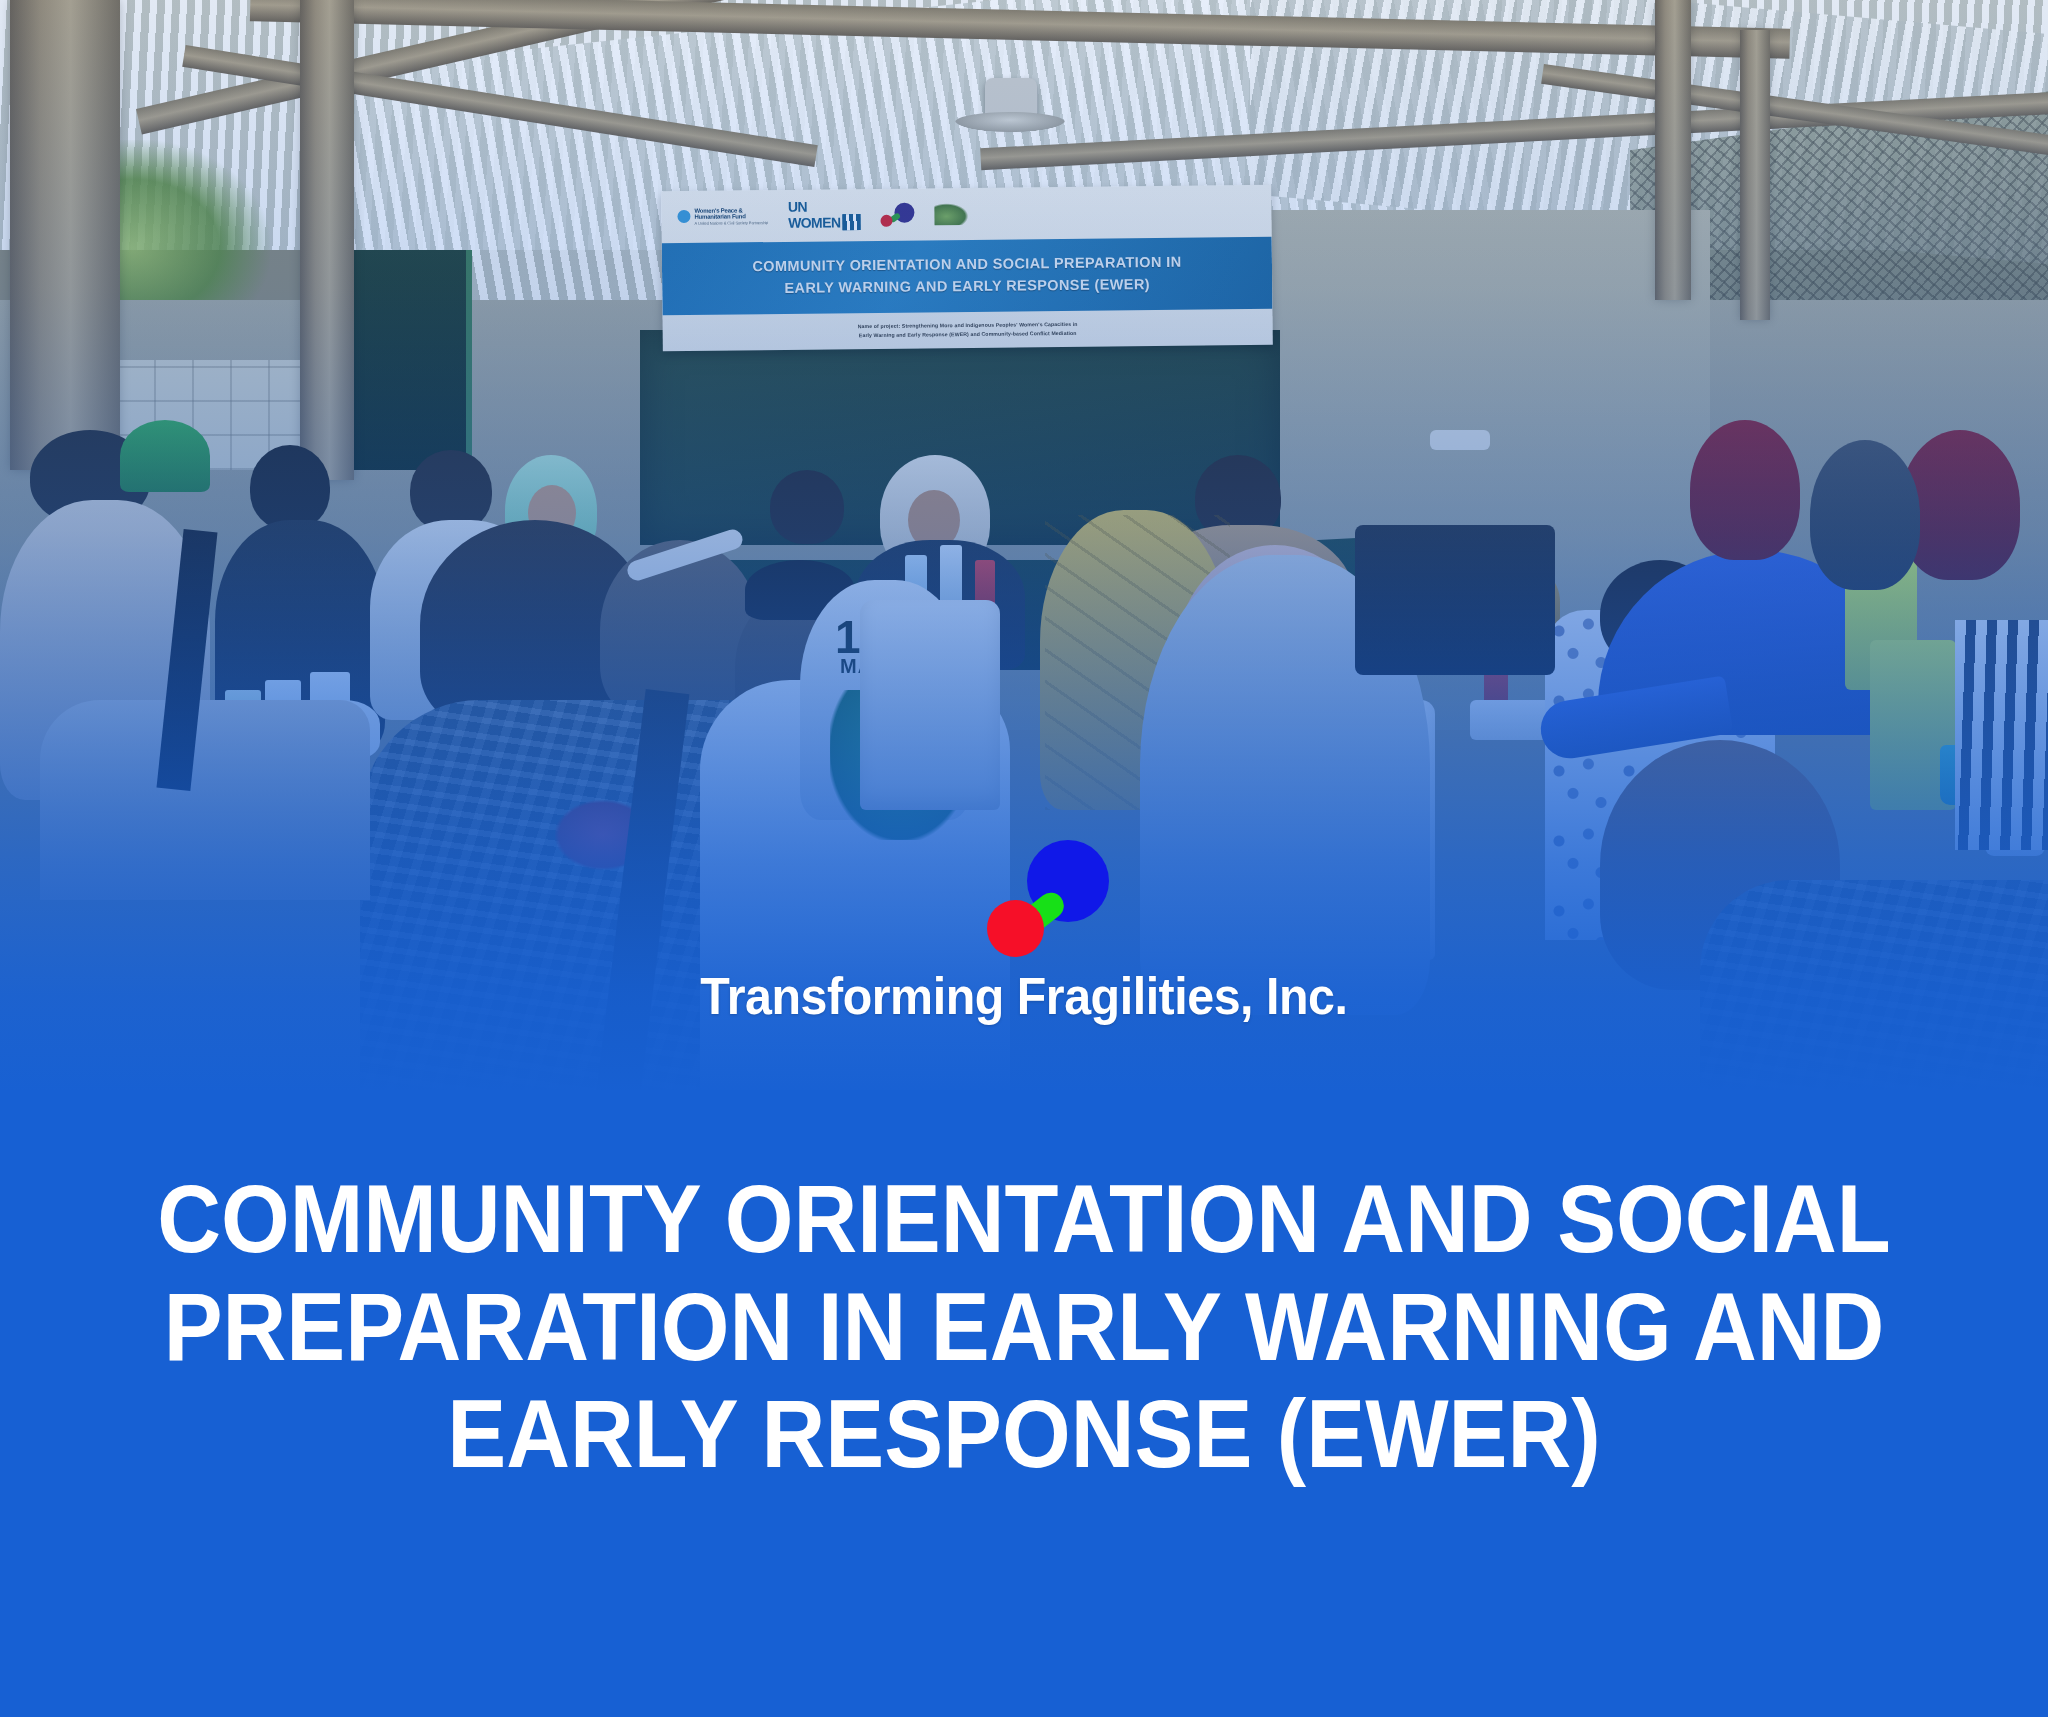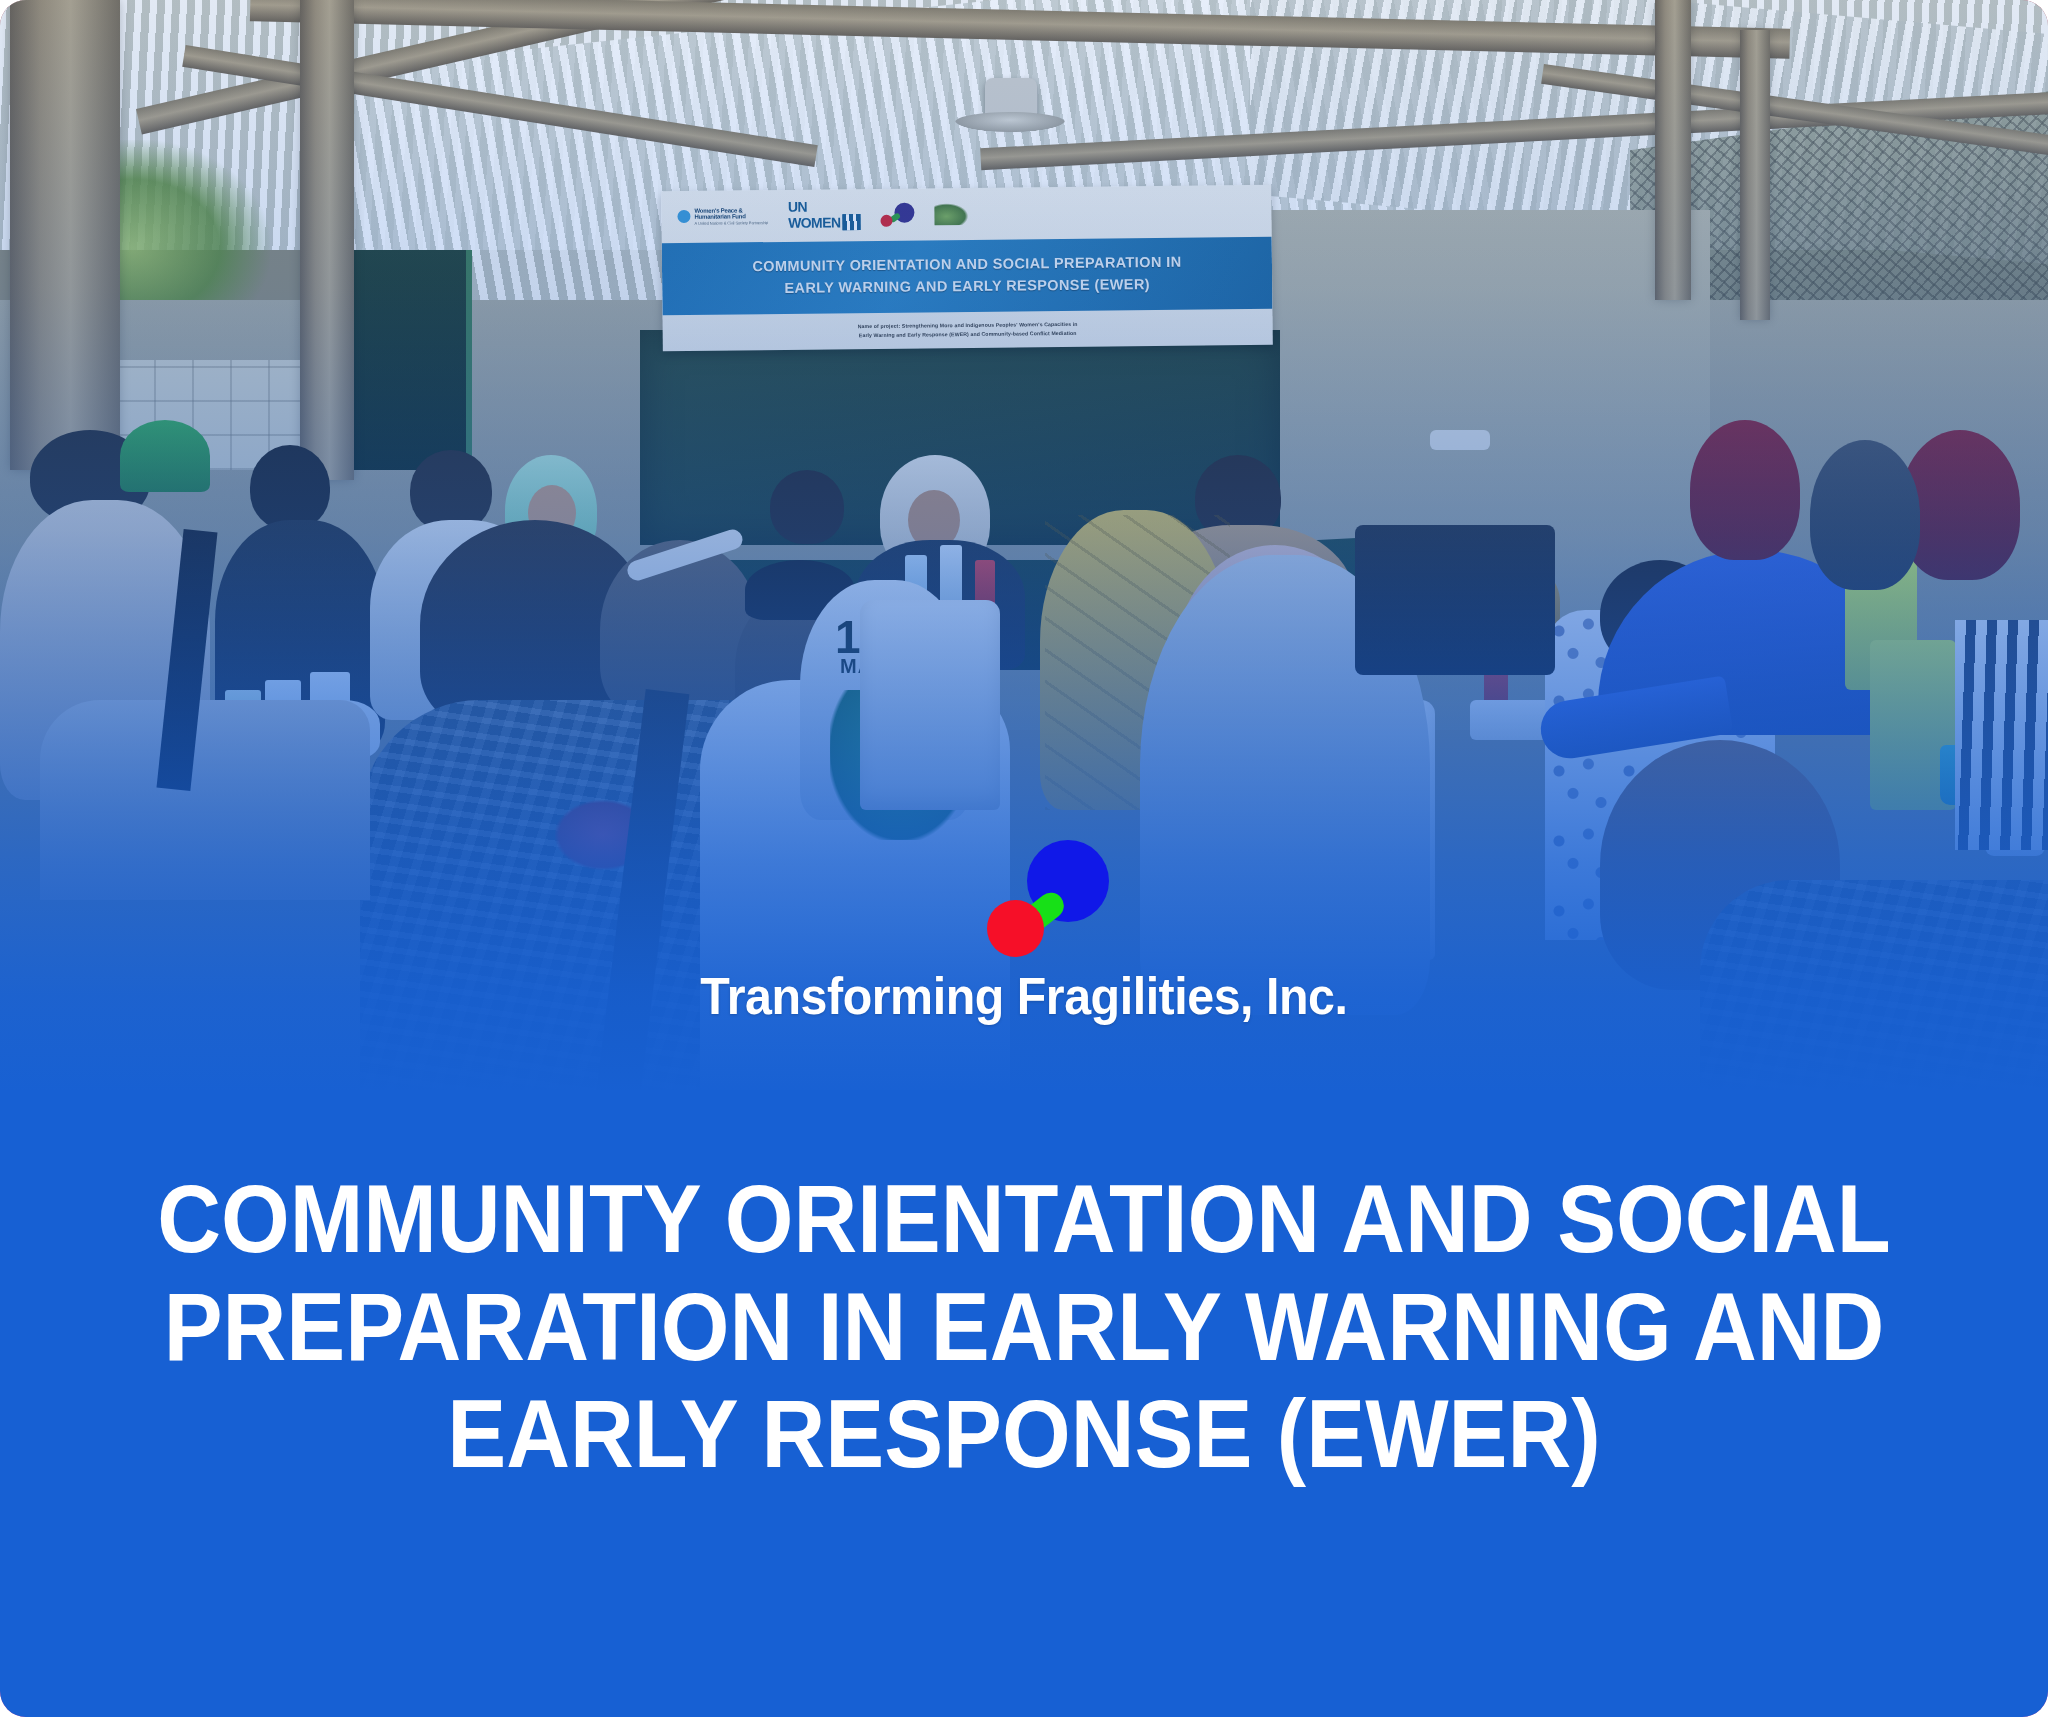--- a/index.html
+++ b/index.html
@@ -4,21 +4,20 @@
 <style>
   html,body{margin:0;padding:0;background:#fff;}
   *{box-sizing:border-box;}
   .card{
     position:relative;
     width:2048px;
     height:1717px;
     overflow:hidden;
     background:#ec4899;
     font-family:"Liberation Sans", sans-serif;
-    border-radius:26px;
   }
 
   
   .photo{
     position:absolute; left:0; top:0; width:2048px; height:1105px;
     overflow:hidden;
     background:#8d8a76;
   }
   .ph{position:absolute;}
 

